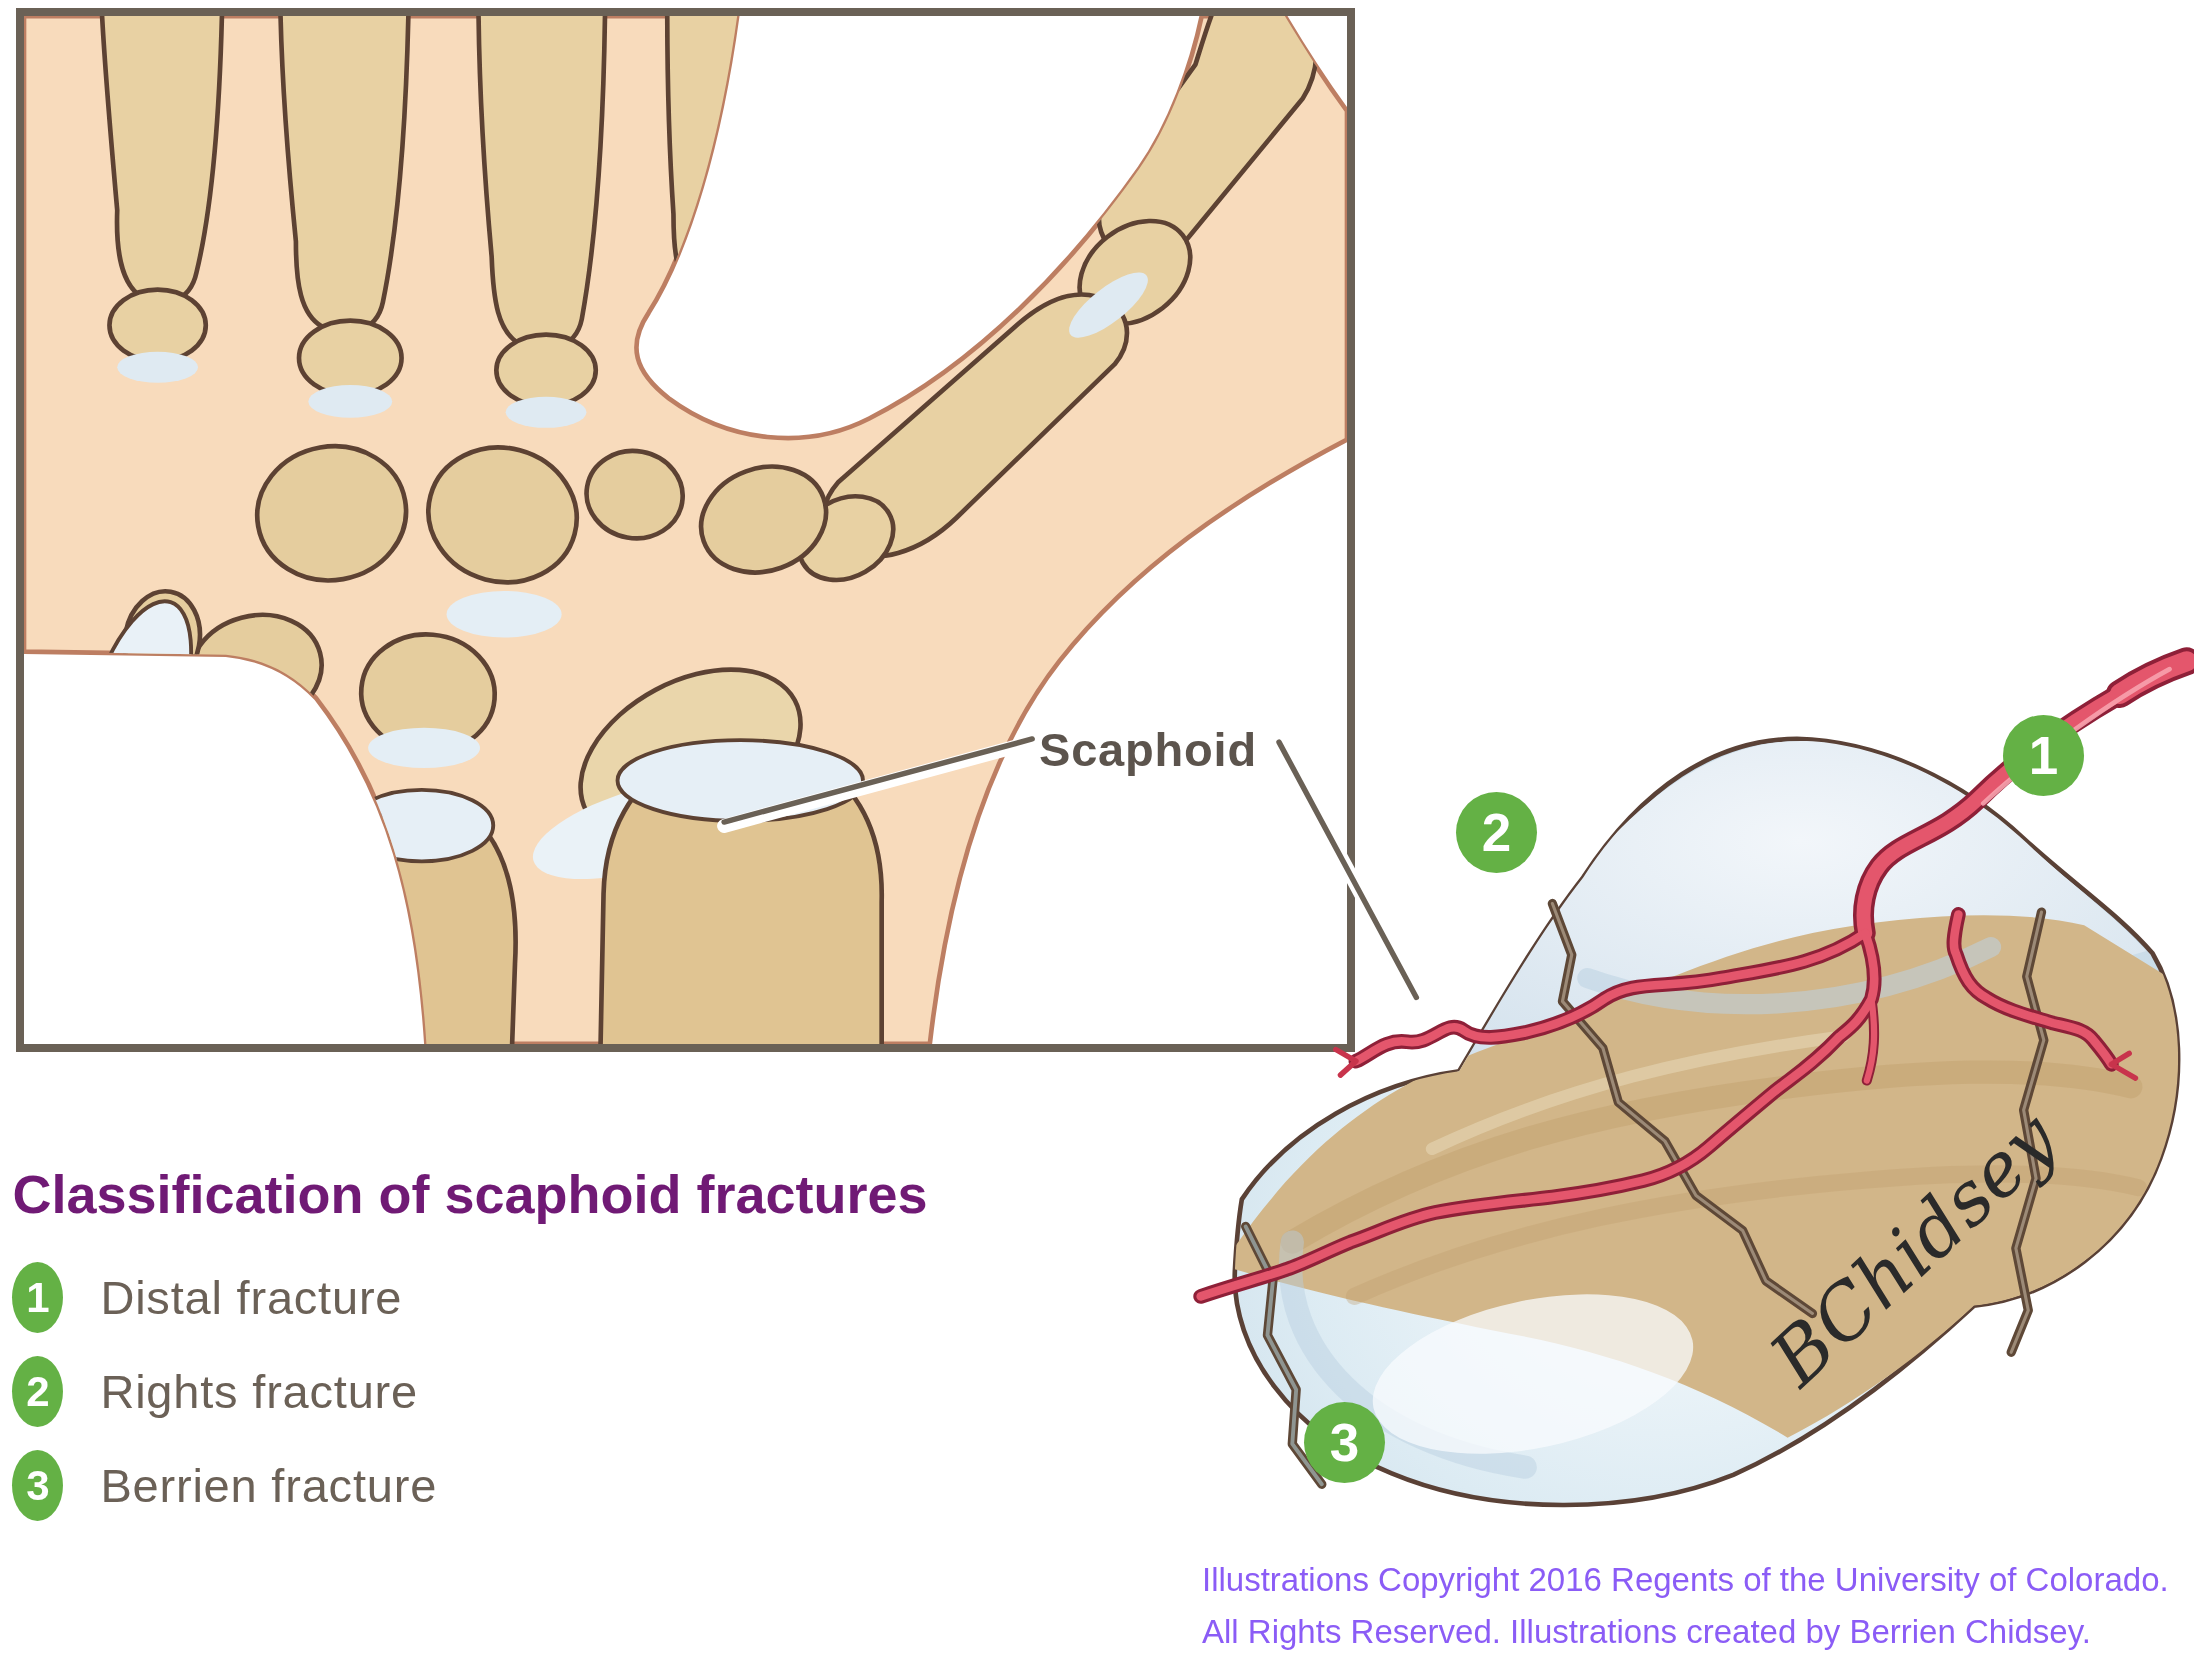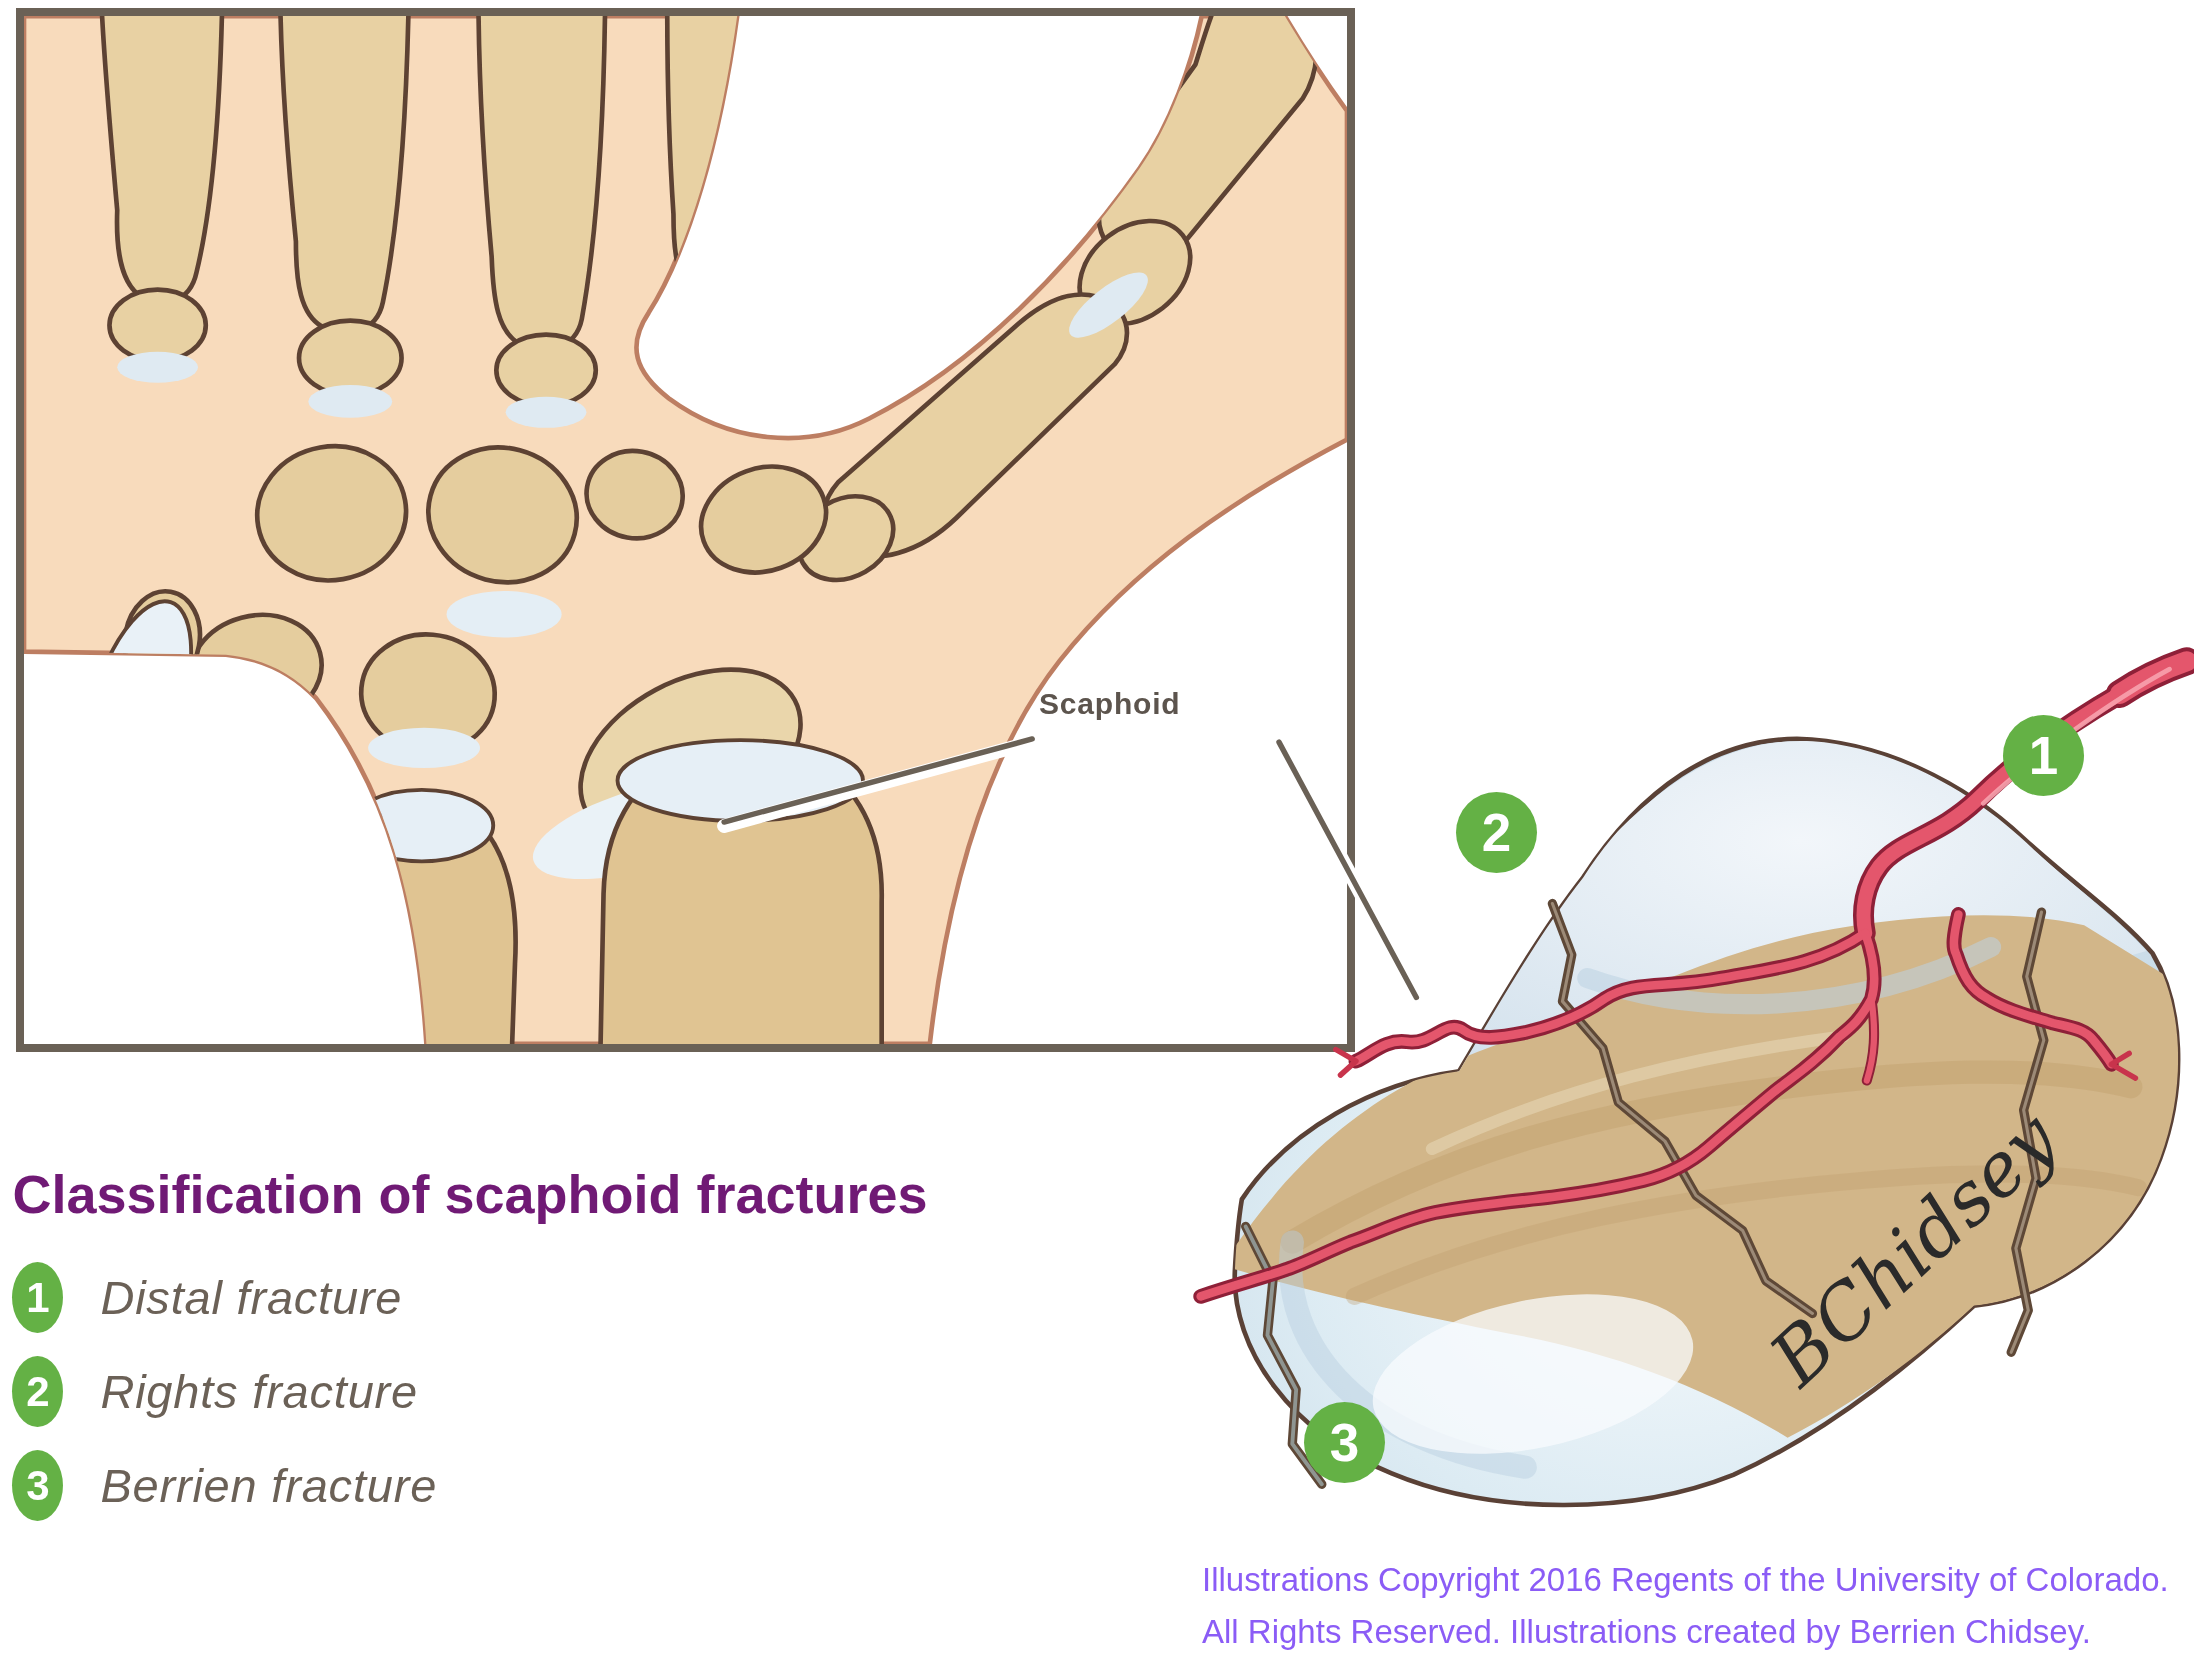--- a/index.html
+++ b/index.html
@@ -12,22 +12,22 @@
     position:absolute;left:15.5px;top:7.8px;width:1339px;height:1044px;
     border:8.5px solid #6a6156;box-sizing:border-box;background:#ffffff;
   }
   .inset-box svg{display:block;width:100%;height:100%;}
 
   
   .leader-overlay{position:absolute;left:0;top:0;width:2194px;height:1672px;pointer-events:none;}
 
   
   .scaphoid-label{
-    position:absolute;left:1039px;top:687px;
-    font-size:30px;font-weight:700;color:#5c544d;letter-spacing:0.8px;
+    position:absolute;left:1039px;top:722px;
+    font-size:47px;font-weight:700;color:#5c544d;letter-spacing:0.8px;
   }
 
   
   .bone-figure{position:absolute;left:1199px;top:652px;width:994px;height:854px;}
   .bone-figure svg{display:block;width:100%;height:100%;overflow:visible;}
 
   
   .marker{
     position:absolute;width:81px;height:81px;border-radius:50%;
     background:#64b145;color:#ffffff;display:flex;align-items:center;justify-content:center;
@@ -42,21 +42,21 @@
   .legend-title{
     font-size:54px;font-weight:700;color:#701a75;letter-spacing:0px;line-height:1.15;
   }
   .legend-items{margin-top:37px;display:flex;flex-direction:column;gap:23px;}
   .legend-item{display:flex;align-items:center;height:71px;}
   .legend-badge{
     width:51px;height:71px;border-radius:50%;background:#64b145;color:#ffffff;
     display:flex;align-items:center;justify-content:center;
     font-size:42px;font-weight:700;flex:0 0 auto;
   }
-  .legend-label{margin-left:37px;font-size:47px;color:#6b6157;font-weight:400;letter-spacing:0.8px;font-style:italic;}
+  .legend-label{margin-left:37px;font-size:47px;color:#6b6157;font-weight:400;letter-spacing:0.8px;}
 
   
   .footer{
     position:absolute;left:1202px;top:1554px;width:990px;
     font-size:33px;color:#8b5cf6;line-height:1.58;letter-spacing:0px;
   }
 </style>
 </head>
 <body>
 

